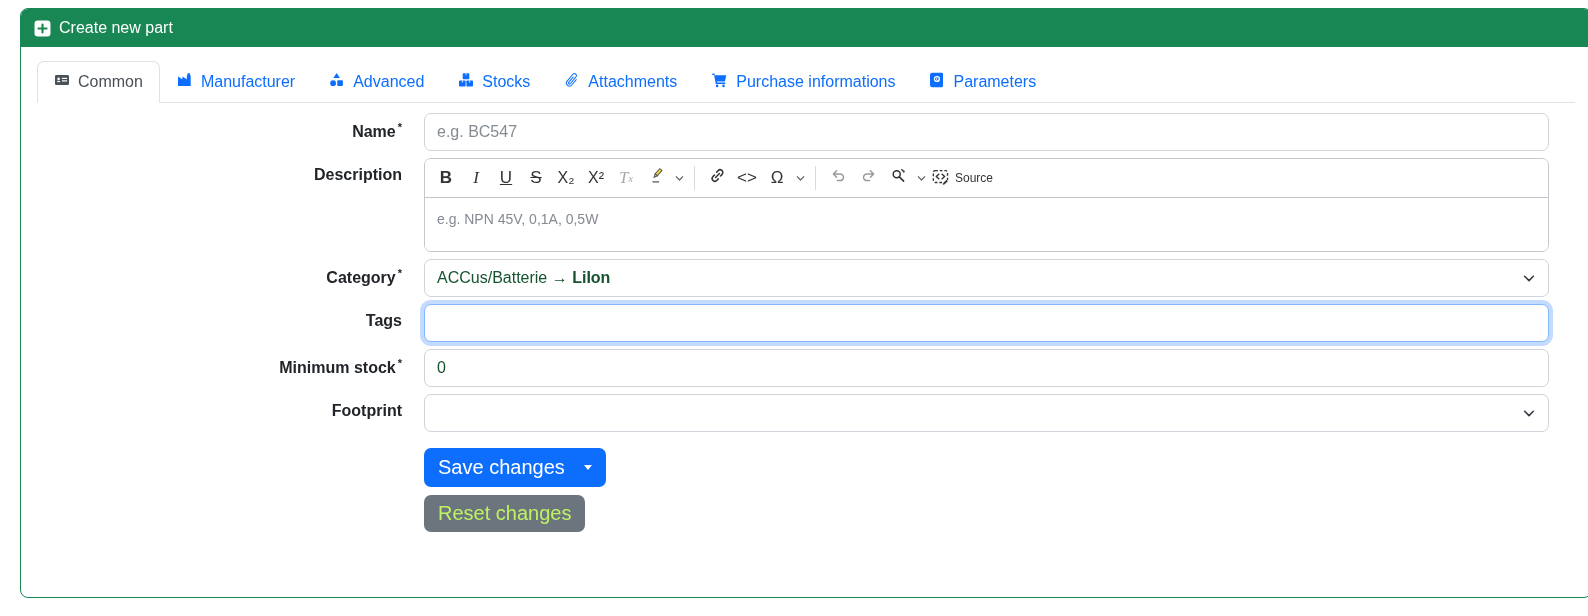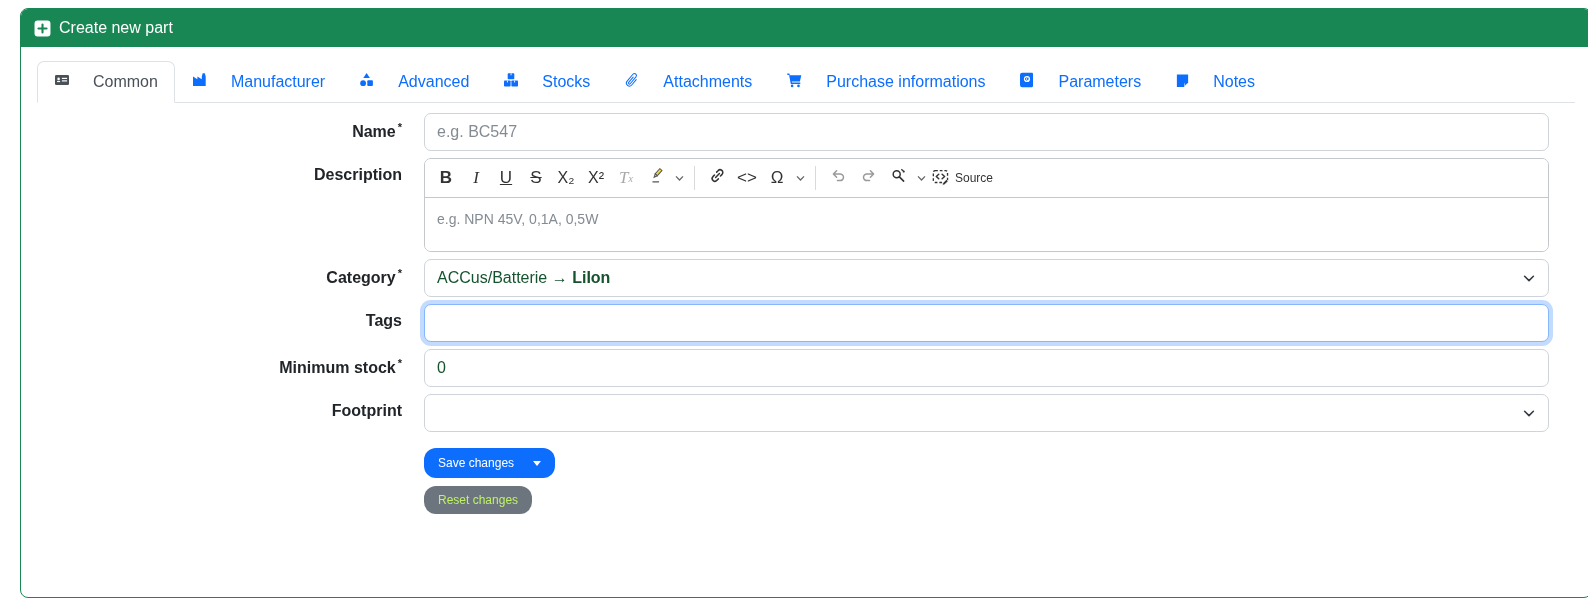--- a/index.html
+++ b/index.html
@@ -10,21 +10,21 @@
   }
   .card-header {
     background:#198754; color:#fff; height:38px; border-radius:7px 7px 0 0;
     display:flex; align-items:center; gap:8px; padding:0 13px; font-size:16px;
   }
   .card-body { padding:14px 16px 0 16px; }
 
   
   .nav-tabs { list-style:none; display:flex; border-bottom:1px solid #dee2e6; margin-bottom:10px; }
   .nav-link {
-    display:flex; align-items:center; gap:23px; padding:10px 16px; font-size:16px;
+    display:flex; align-items:center; gap:8px; padding:10px 16px; font-size:16px;
     color:#0d6efd; cursor:pointer; border:1px solid transparent;
     border-radius:7px 7px 0 0; margin-bottom:-1px; background:transparent;
   }
   .nav-link.active { color:#495057; background:#fff; border-color:#dee2e6 #dee2e6 #fff; }
   .nav-link svg { flex:0 0 auto; }
 
   
   .frow { display:grid; grid-template-columns:365px 1125px; column-gap:22px; margin-bottom:7px; align-items:start; }
   .flabel { text-align:right; font-weight:bold; font-size:16px; color:#212529; padding-top:8px; }
   .flabel sup { font-size:11px; margin-left:2px; }
@@ -55,22 +55,22 @@
   .tb-sub, .tb-sup { font-size:16px; }
   .tb-tx { font-style:italic; font-family:"Liberation Serif", serif; }
   .tb-tx .tx-x { font-size:10px; vertical-align:-3px; }
   .tb-chev { min-width:16px; padding:0 2px; }
   .tb-sep { width:1px; height:24px; background:#d8dadc; margin:0 7px; }
   .tb-source { display:inline-flex; align-items:center; gap:5px; font-size:12px; color:#333; }
   .editor-content { height:53px; padding:13px 12px; font-size:14px; color:#848b92; background:#fff; }
 
   
   .btn-row { margin-top:16px; }
-  .btn { display:inline-flex; align-items:center; border:none; border-radius:12px;
-         font-size:12px; font-family:"Liberation Sans", sans-serif; cursor:pointer; }
+  .btn { display:inline-flex; align-items:center; border:none; border-radius:7px;
+         font-size:20px; font-family:"Liberation Sans", sans-serif; cursor:pointer; }
   .btn-primary { background:#0d6efd; color:#fff; padding:8px 14px; margin-bottom:8px; }
   .btn-secondary { background:#6c757d; color:#bef264; padding:7px 14px; }
   .caret { width:0; height:0; border-left:4.5px solid transparent; border-right:4.5px solid transparent;
            border-top:5px solid #fff; margin-left:19px; }
   .hdr-icon { display:inline-flex; }
 </style>
 </head>
 <body>
 
 <div class="card">
@@ -137,28 +137,20 @@
         <span>Purchase informations</span>
       </li>
       <li class="nav-link">
         <span><svg width="16" height="16" viewBox="0 0 16 16" fill="currentColor">
               <path d="M3.2 0.8h9.6c.7 0 1.2.5 1.2 1.2v12c0 .7-.5 1.2-1.2 1.2H3.2A2.2 2.2 0 011 13V3a2.2 2.2 0 012.2-2.2z"></path>
               <circle cx="8" cy="7" r="3.1" fill="#fff"></circle>
               <circle cx="7.6" cy="7" r="1.2" fill="none" stroke="currentColor" stroke-width="1"></circle>
               <path d="M9 5.6v2.1" stroke="currentColor" stroke-width="1" fill="none"></path>
             </svg></span>
         <span>Parameters</span>
-      </li>
-      <li class="nav-link">
-        <span><svg width="15" height="15" viewBox="0 0 16 16" fill="currentColor">
-              <path d="M2 1.5h12v9l-4.5 4.5H2z"></path>
-              <path d="M10 15v-4h4z" fill="#fff" opacity="0.9"></path>
-              <path d="M10.6 10.6h2.8l-2.8 2.8z"></path>
-            </svg></span>
-        <span>Notes</span>
       </li>
     </ul>
 
     <div class="frow">
       <div class="flabel"><span>Name</span><sup>*</sup></div>
       <div><input class="form-control" type="text" placeholder="e.g. BC547" style=""></div>
     </div>
 
     <div class="frow">
       <div class="flabel"><span>Description</span></div>

